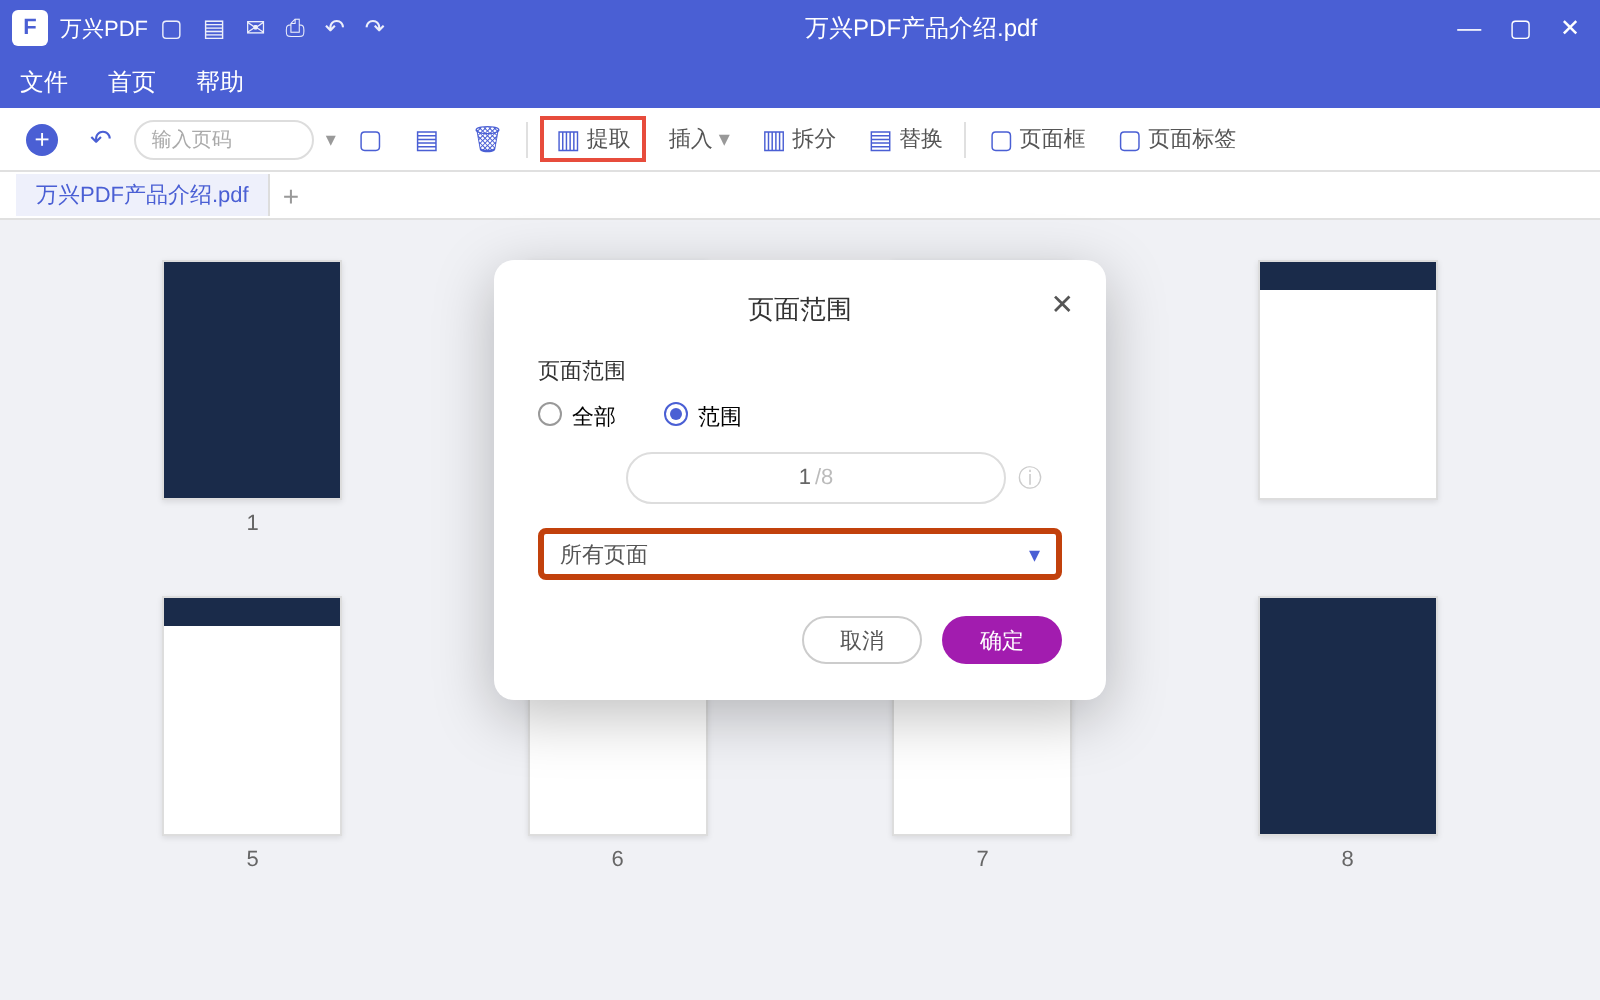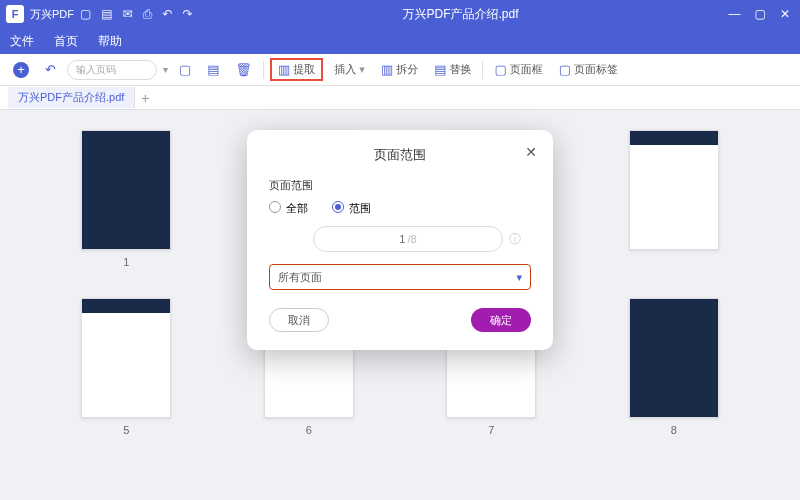--- a/index.html
+++ b/index.html
@@ -39,22 +39,22 @@
 .dialog .close-x { position: absolute; top: 14px; right: 16px; cursor: pointer; font-size: 14px; color: #555; }
 .dialog .section-label { font-size: 11px; color: #333; margin-bottom: 8px; }
 .dialog .radios { display: flex; gap: 24px; margin-bottom: 10px; font-size: 11px; }
 .dialog .radio { display: flex; align-items: flex-start; gap: 5px; cursor: pointer; }
 .dialog .radio .circ { width: 12px; height: 12px; border: 1.5px solid #999; border-radius: 50%; display: flex; align-items: center; justify-content: center; }
 .dialog .radio.selected .circ { border-color: #4a5fd4; }
 .dialog .radio.selected .circ::after { content: ""; width: 6px; height: 6px; background: #4a5fd4; border-radius: 50%; }
 .dialog .range-input { width: 190px; height: 26px; border: 1px solid #ddd; border-radius: 13px; margin-left: 44px; display: flex; align-items: center; justify-content: center; font-size: 11px; color: #666; }
 .dialog .range-row { display: flex; align-items: center; gap: 6px; margin-bottom: 12px; }
 .dialog .info-ic { color: #ccc; font-size: 12px; }
-.dialog .select { width: 100%; height: 26px; border: 1px solid #c2410c; border-radius: 4px; padding: 0 8px; font-size: 11px; color: #555; display: flex; align-items: center; justify-content: space-between; cursor: pointer; margin-bottom: 18px; }
-.dialog .btns { display: flex; justify-content: space-between; gap: 10px; }
+.dialog .select { width: 100%; height: 26px; border: 3px solid #c2410c; border-radius: 4px; padding: 0 8px; font-size: 11px; color: #555; display: flex; align-items: center; justify-content: space-between; cursor: pointer; margin-bottom: 18px; }
+.dialog .btns { display: flex; justify-content: flex-end; gap: 10px; }
 .dialog .btn { width: 60px; height: 24px; border-radius: 12px; font-size: 11px; display: flex; align-items: center; justify-content: center; cursor: pointer; }
 .dialog .btn.cancel { border: 1px solid #ccc; color: #555; }
 .dialog .btn.ok { background: #a21caf; color: #fff; }
 </style>
 </head>
 <body>
 
 <div class="titlebar">
   <div class="app-icon">F</div>
   <span>万兴PDF</span>

